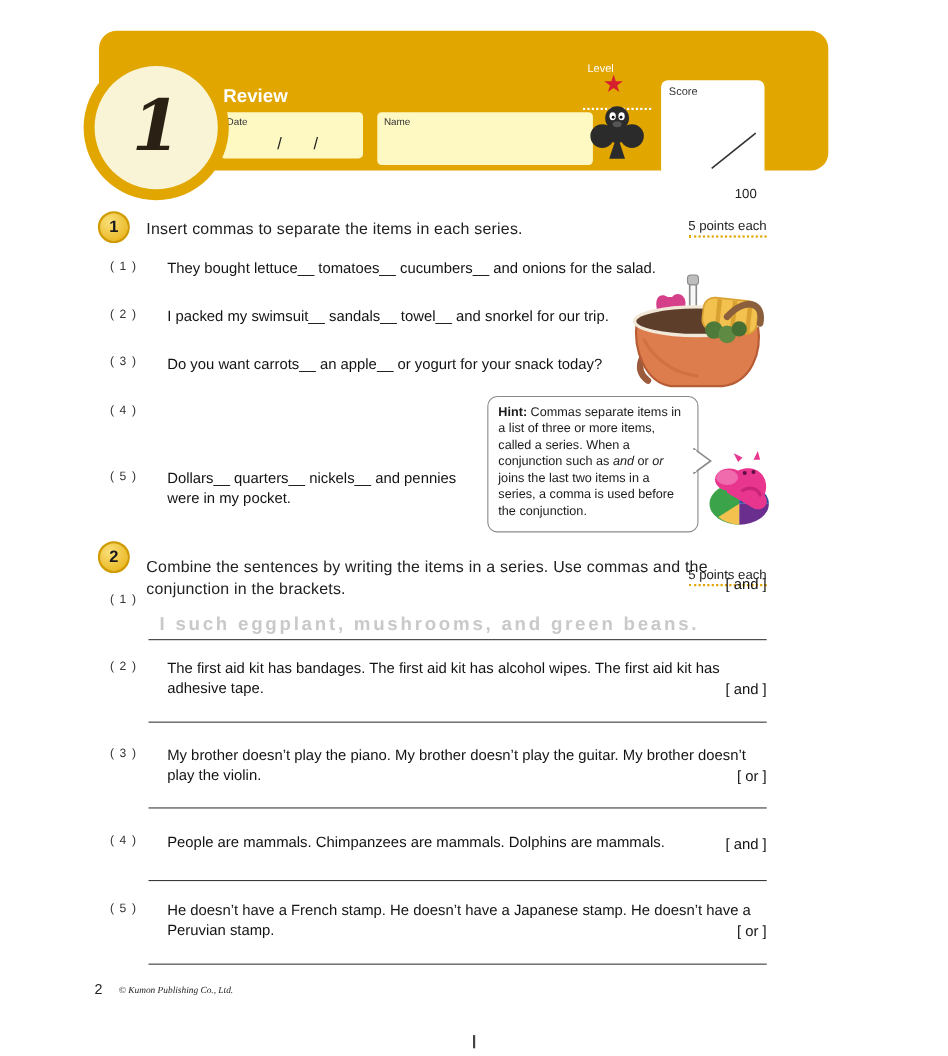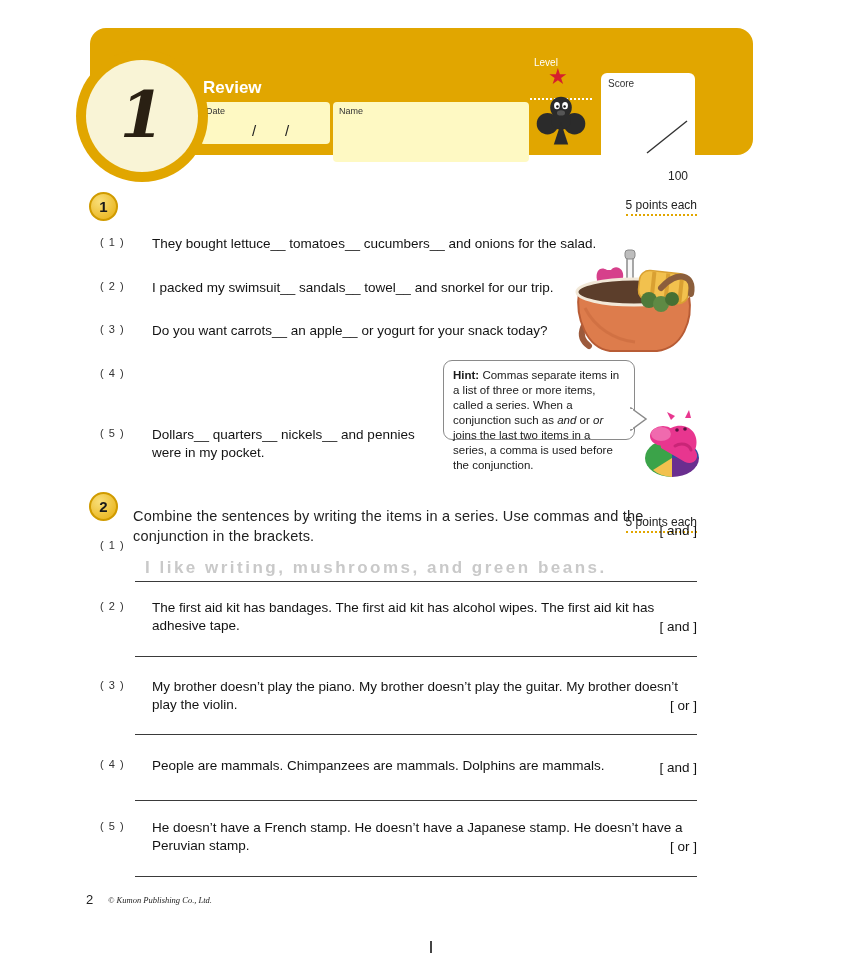--- a/index.html
+++ b/index.html
@@ -56,21 +56,21 @@
   .q-item { position:absolute; left:100px; }
   .conj { position:absolute; right:0; bottom:0; font-size:13.5px; color:#131313; white-space:nowrap; }
   .answer-line { position:absolute; left:135px; width:562px; border-top:1.5px solid #3a3a3a; }
   .answer-ghost {
     position:absolute; left:145px; font-size:17px; color:#C9C9C9; letter-spacing:2.5px;
     white-space:nowrap; font-weight:600;
   }
 
   
   .hint-box {
-    position:absolute; left:443px; top:360px; width:192px; height:80px;
+    position:absolute; left:443px; top:360px; width:192px; height:124px;
     border:1.5px solid #8a8a8a; border-radius:9px; background:#fff;
     padding:7px 9px; font-size:11.5px; line-height:1.3; color:#1a1a1a;
   }
   .hint-box b { font-weight:800; }
   .hint-tail { position:absolute; right:-14px; top:46px; }
 
   
   .footer-page { position:absolute; left:86px; top:892px; font-size:13px; color:#222; }
   .footer-copy {
     position:absolute; left:108px; top:895px; font-size:8.5px; color:#222;
@@ -85,21 +85,21 @@
 
   <div class="banner">
     <div class="subtitle">Review</div>
 
     <div class="field-box" style="left:110px; top:74px; width:130px; height:42px;">
       <span class="field-label">Date</span>
       <span class="date-slash" style="left:52px;">/</span>
       <span class="date-slash" style="left:85px;">/</span>
     </div>
 
-    <div class="field-box" style="left:243px; top:74px; width:196px; height:60px;">
+    <div class="field-box" style="left:253px; top:74px; width:196px; height:48px;">
       <span class="field-label">Name</span>
     </div>
 
     <div class="level-label">Level</div>
     <div class="level-star">★</div>
     <div class="level-dots"></div>
 
     <div class="abs" style="left:444px; top:66px;">
       <svg width="54" height="54" viewBox="0 0 60 60">
         <circle cx="30" cy="15" r="12" fill="#2b2b2b"></circle>
@@ -124,20 +124,21 @@
     </div>
   </div>
 
   <div class="page-badge-outer">
     <div class="page-badge-inner">
       <span class="page-badge-num">1</span>
     </div>
   </div>
 
   <div class="q-badge" style="left:89px; top:192px;">1</div>
+  <div class="abs instruction" style="left:133px; top:199px; width:480px;">Insert commas to separate the items in each series.</div>
   <div class="abs points" style="right:165px; top:198px;">5 points each</div>
 
   <div class="q-item" style="top:235px; width:560px;">
     <span class="item-num">( 1 )</span>
     <div class="item-text">They bought lettuce__ tomatoes__ cucumbers__ and onions for the salad.</div>
   </div>
 
   <div class="q-item" style="top:279px; width:560px;">
     <span class="item-num">( 2 )</span>
     <div class="item-text">I packed my swimsuit__ sandals__ towel__ and snorkel for our trip.</div>
@@ -223,21 +224,21 @@
   </div>
 
   <div class="q-badge" style="left:89px; top:492px;">2</div>
   <div class="abs instruction" style="left:133px; top:506px; width:578px;">Combine the sentences by writing the items in a series. Use commas and the conjunction in the brackets.</div>
   <div class="abs points" style="right:165px; top:515px;">5 points each</div>
 
   <div class="q-item" style="top:538px; width:597px;">
     <span class="item-num">( 1 )</span>
     <span class="conj">[ and ]</span>
   </div>
-  <div class="answer-ghost" style="top:558px;">I like writing, mushrooms, and green beans.</div>
+  <div class="answer-ghost" style="top:558px;">I such eggplant, mushrooms, and green beans.</div>
   <div class="answer-line" style="top:581px;"></div>
 
   <div class="q-item" style="top:599px; width:597px;">
     <span class="item-num">( 2 )</span>
     <div class="item-text" style="max-width:568px;">The first aid kit has bandages. The first aid kit has alcohol wipes. The first aid kit has adhesive tape.</div>
     <span class="conj">[ and ]</span>
   </div>
   <div class="answer-line" style="top:656px;"></div>
 
   <div class="q-item" style="top:678px; width:597px;">

